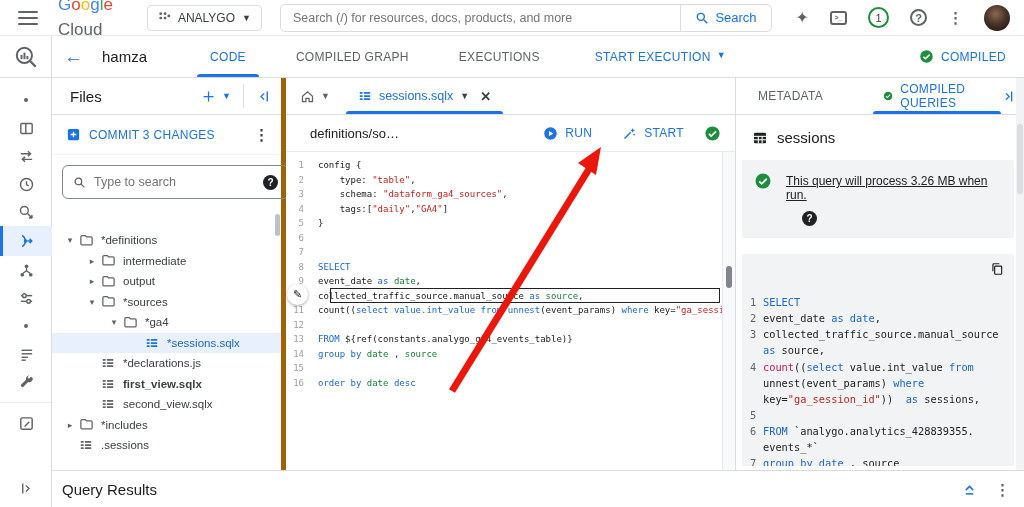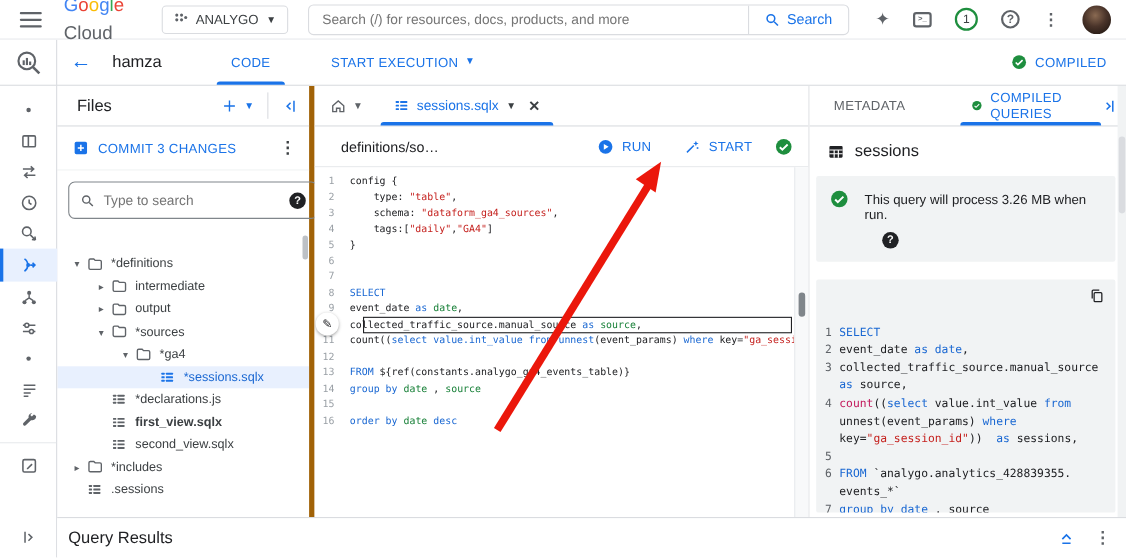--- a/index.html
+++ b/index.html
@@ -92,21 +92,21 @@
   .rpanel { position:absolute; left:736px; top:78px; width:288px; height:392px; background:#fff; z-index:2;}
   .rtabs { height:37px; border-bottom:1px solid #dadce0; display:flex; align-items:center; padding:0 8px 0 12px;}
   .rtab { font-size:12px; font-weight:500; letter-spacing:.3px; color:#5f6368; padding:0 10px; height:100%; display:flex; align-items:center; gap:7px; position:relative; cursor:pointer;}
   .rtab.active { color:#1a73e8;}
   .rtab.active::after { content:""; position:absolute; left:0; right:0; bottom:0; height:3px; background:#1a73e8; border-radius:3px 3px 0 0;}
   .rtab-meta { margin-right:40px; }
   .rexpand { margin-left:auto; color:#1a73e8; cursor:pointer; display:flex;}
   .obj-row { display:flex; align-items:center; gap:9px; padding:14px 0 10px 16px; font-size:15px; color:#202124;}
   .info-box { margin:4px 10px 0 6px; background:#f1f3f4; border-radius:2px; padding:12px 12px 10px 12px; position:relative;}
   .info-line { display:flex; align-items:flex-start; gap:14px;}
-  .info-text { font-size:12px; color:#202124; padding-top:2px;}
+  .info-text { font-size:12px; color:#202124; padding-top:2px;text-decoration:underline;}
   .info-box .qmark-dark { margin:9px 0 2px 48px;}
   .sqlbox { margin:16px 10px 0 6px; background:#f1f3f4; border-radius:2px; padding:8px 8px 10px 8px; position:relative; font-family:"DejaVu Sans Mono", monospace; font-size:10.3px; line-height:16.1px; white-space:pre; overflow:hidden; height:212px;}
   .sl { display:flex;}
   .sl .ln { width:13px; flex:none; text-align:right; padding-right:7px; color:#5f6368;}
   .copy-btn { position:absolute; right:10px; top:8px; cursor:pointer; color:#202124;}
   .rscroll { position:absolute; right:0; top:0; width:8px; height:392px; background:#f1f3f4;}
   .rscroll .thumb { position:absolute; left:1px; width:6px; top:46px; height:70px; background:#dadce0; border-radius:3px;}
 
   
   .bottombar { position:absolute; left:52px; top:470px; width:972px; height:37px; border-top:1px solid #dadce0; background:#fff; display:flex; align-items:center; padding:0 14px 0 10px; z-index:4;}
@@ -173,20 +173,22 @@
           <line x1="15.7" y1="15.7" x2="21" y2="21" stroke="#5f6368" stroke-width="2.2"></line>
           <rect x="7" y="10" width="1.8" height="4" fill="#5f6368"></rect>
           <rect x="9.7" y="8" width="1.8" height="6" fill="#5f6368"></rect>
           <rect x="12.4" y="11" width="1.8" height="3" fill="#5f6368"></rect>
         </svg>
     </div>
     <span class="back-arrow">←</span>
     <span class="ws-name">hamza</span>
     <div class="htabs" id="htabs">
         <div class="htab active">CODE</div>
+        <div class="htab">COMPILED GRAPH</div>
+        <div class="htab">EXECUTIONS</div>
       </div>
     <div class="start-exec">
       <span>START EXECUTION</span>
       <span class="caret">▼</span>
     </div>
     <div class="compiled-badge">
       <svg width="15" height="15" viewBox="0 0 24 24">
           <circle cx="12" cy="12" r="10" fill="#1e8e3e"></circle>
           <path d="M7 12.5l3.2 3.2L17 9" fill="none" stroke="#fff" stroke-width="2.4"></path>
         </svg>

